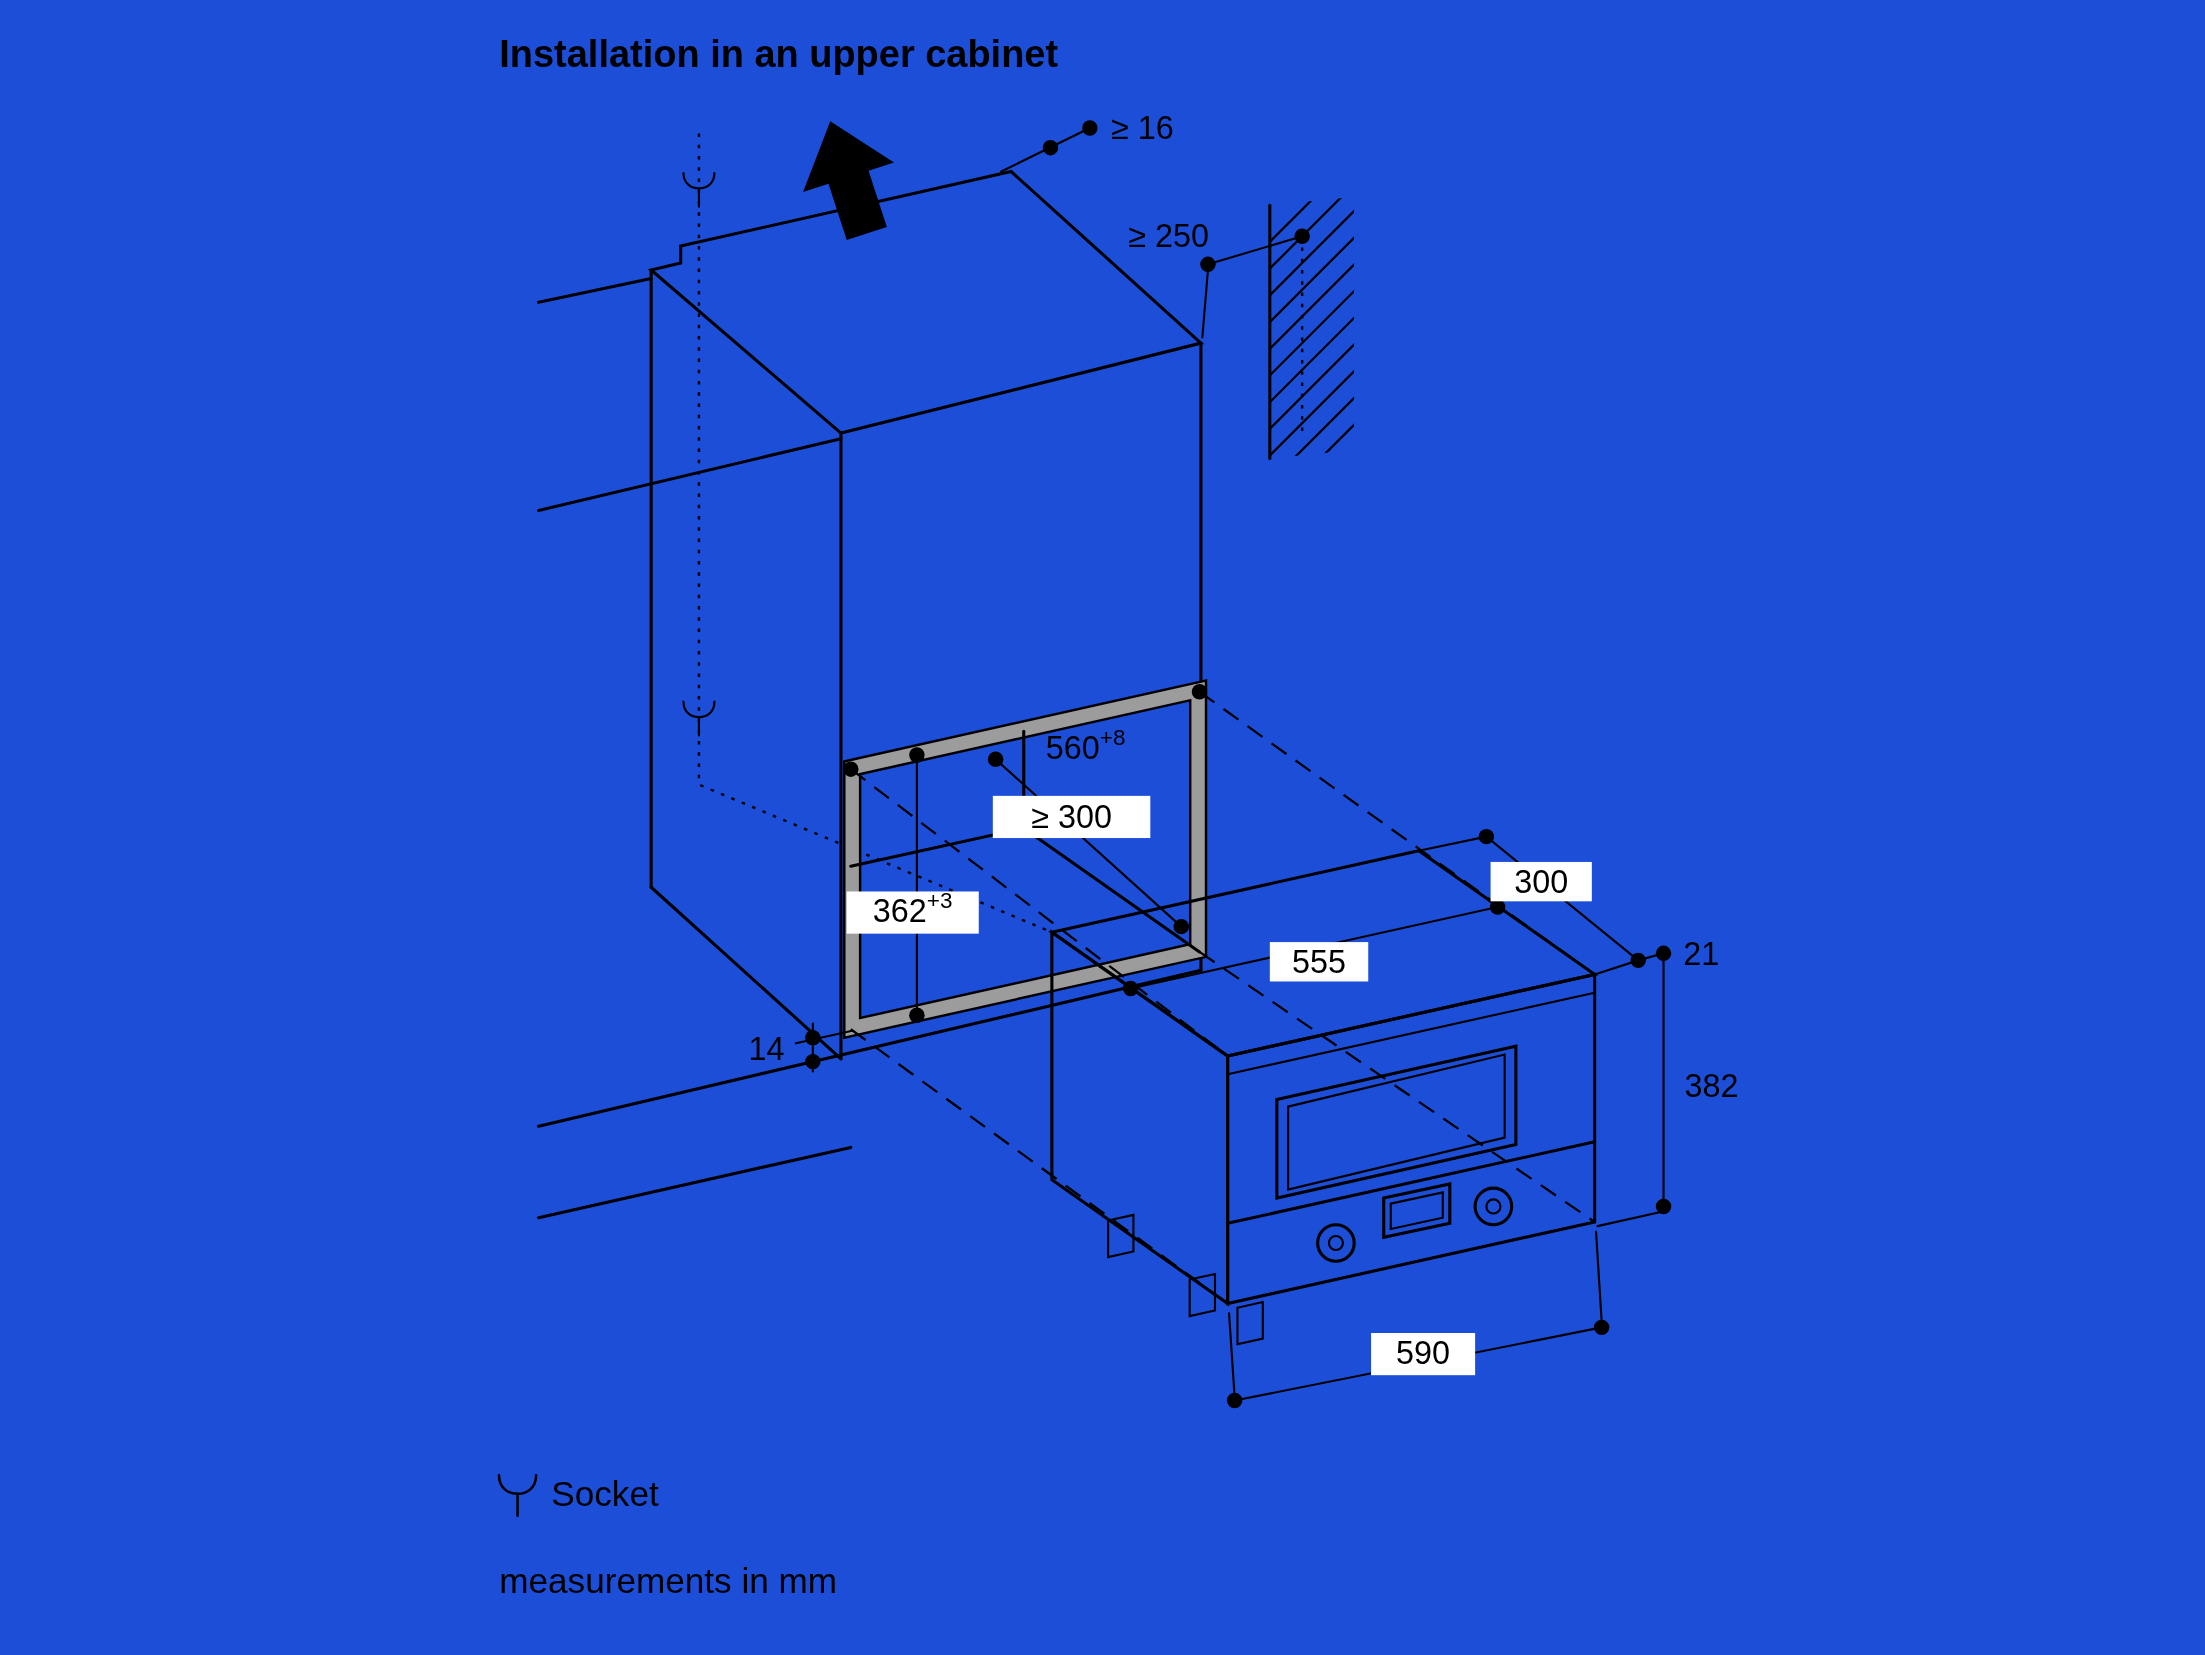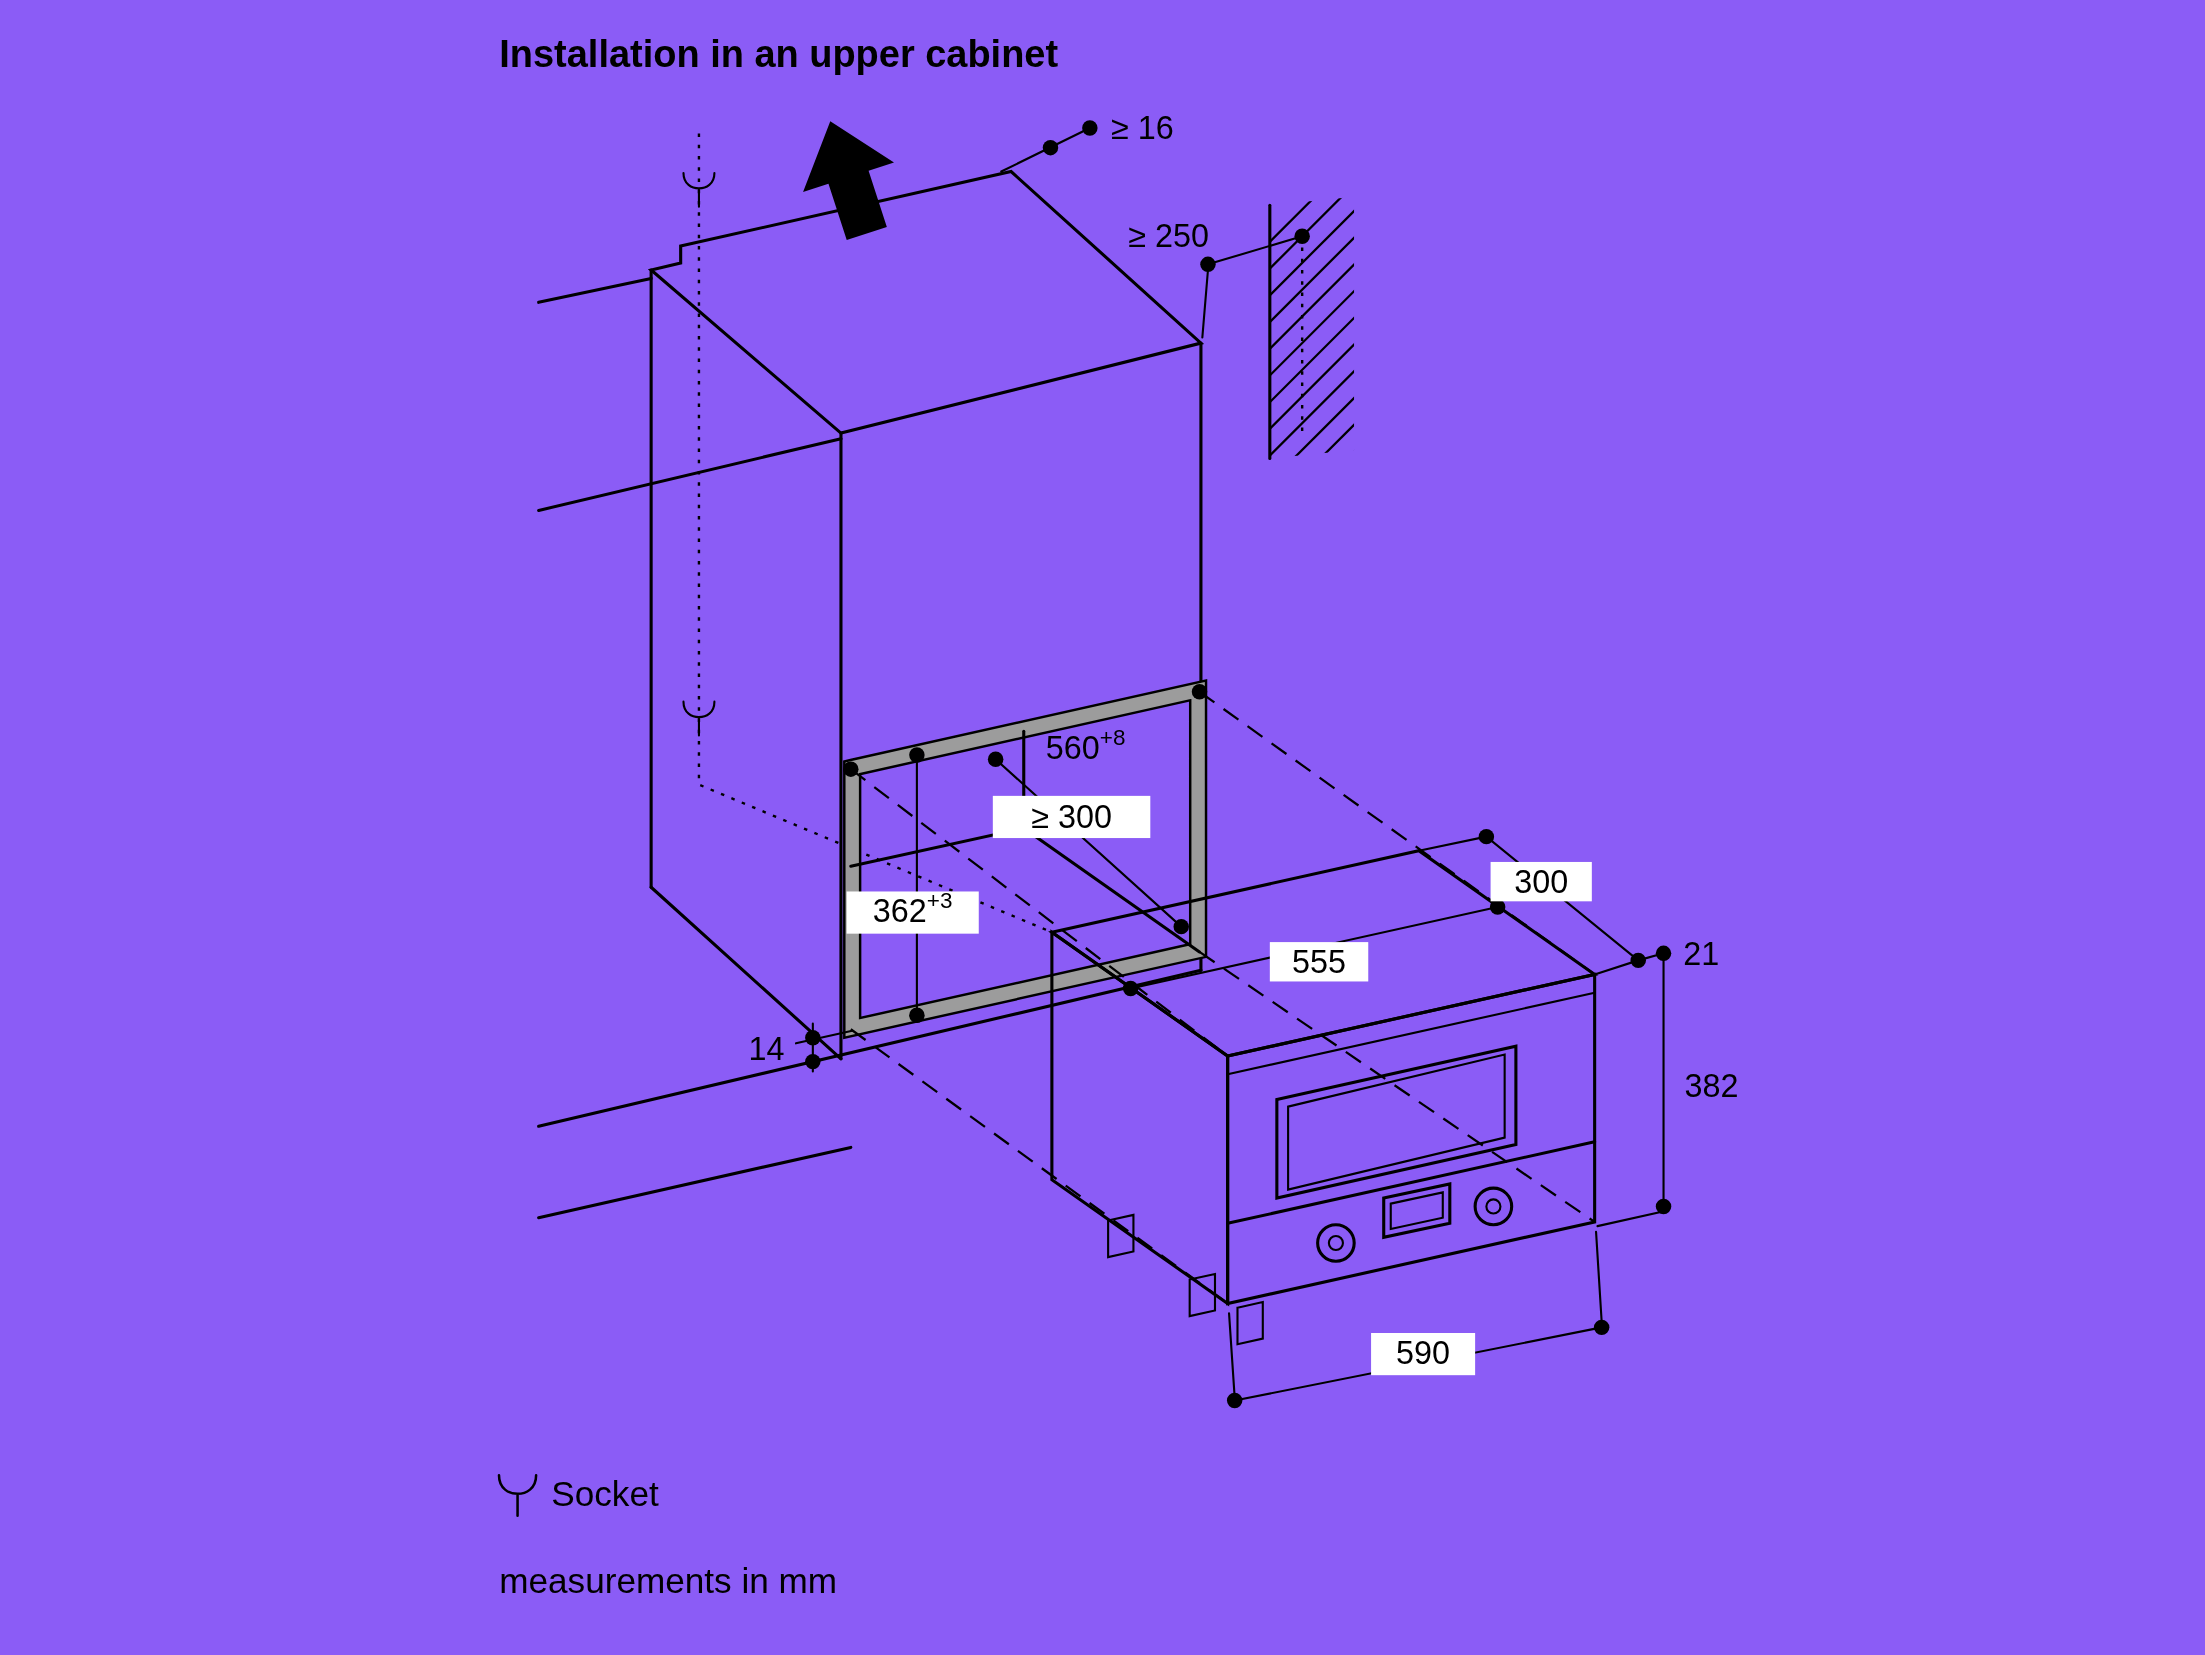--- a/index.html
+++ b/index.html
@@ -1,20 +1,20 @@
 <!DOCTYPE html>
 <html style="font-size:10.8px"><head>
 <meta charset="utf-8">
 <style>
   html, body { margin: 0; padding: 0; background: #ffffff; }
   .page {
     position: relative;
     width: 2205px;
     height: 1655px;
-    background: #8b5cf6;
+    background: #1d4ed8;
     font-family: "Liberation Sans", sans-serif;
   }
   svg { display: block; width: 2205px; height: 1655px; }
   text {
     font-family: "Liberation Sans", sans-serif;
     fill: #000000;
   }
   .dim-label { font-size: 23px; }
   .sup { font-size: 16px; }
   .title-label { font-size: 27px; font-weight: bold; }

